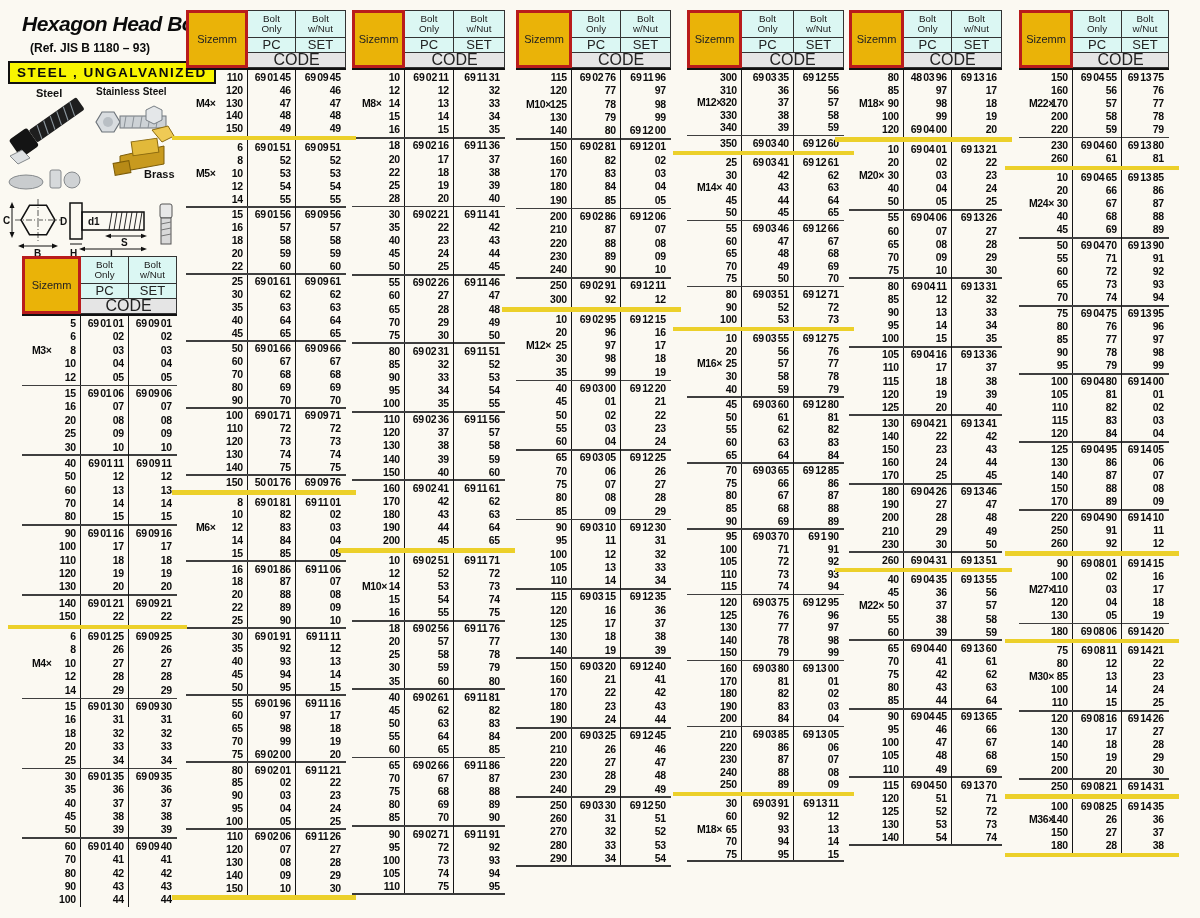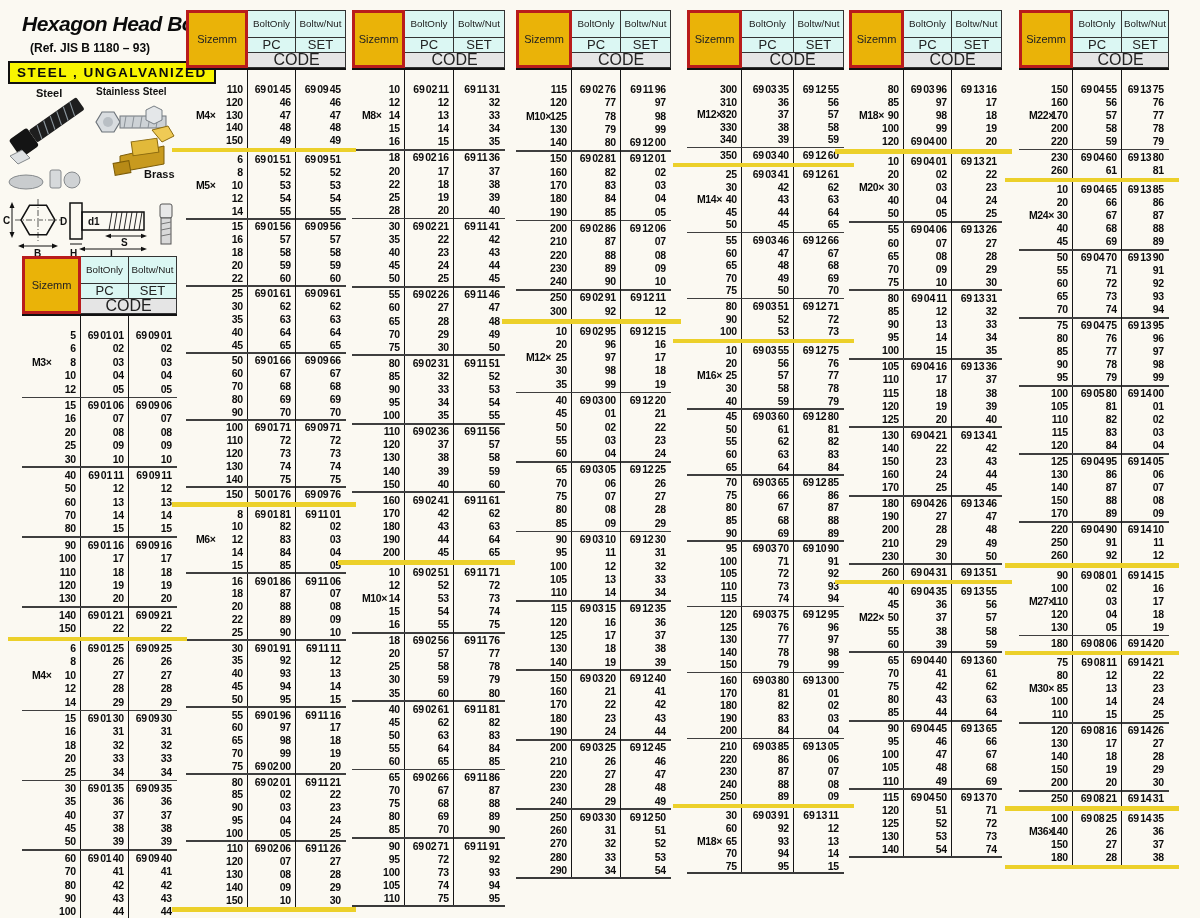--- a/index.html
+++ b/index.html
@@ -24,27 +24,27 @@
   .t5{left:687px;top:10px;width:157px;--w1:55px;--w2:107px;--rh:12.6px}
   .t6{left:849px;top:10px;width:153px;--w1:55px;--w2:103px;--rh:13.1px}
   .t7{left:1019px;top:10px;width:150px;--w1:54px;--w2:103px;--rh:13px}
 
   .thead{display:flex;height:58px;font-weight:400}
   .size-cell{box-sizing:border-box;width:var(--w1);background:#eab308;border:3px solid #b91c1c;display:flex;flex-direction:row;align-items:center;justify-content:center;font-size:11px;line-height:13px;color:#222}
   .h-right{flex:1;display:flex;flex-direction:column}
   .h-cells{display:flex}
   .h-top{height:28px}
   .h-mid{height:15px}
-  .h-cell{box-sizing:border-box;background:#dbf7f3;border:1px solid #333;border-left:none;display:flex;flex-direction:row;align-items:center;justify-content:center;font-size:9.8px;line-height:10.5px;color:#222;text-align:left}
+  .h-cell{box-sizing:border-box;background:#dbf7f3;border:1px solid #333;border-left:none;display:flex;flex-direction:column;align-items:center;justify-content:center;font-size:9.8px;line-height:10.5px;color:#222;text-align:left}
   .h-mid .h-cell{border-top:none;font-size:13px}
   .h-cell.w1{width:calc(var(--w2) - var(--w1))}
   .h-cell.w2{flex:1}
   .h-code{box-sizing:border-box;height:15px;background:#e5e5e5;border:1px solid #333;border-left:none;border-top:none;text-align:center;font-size:16px;line-height:14px;color:#222}
 
-  .tbody{position:relative;border-top:2px solid #111;padding-top:13px}
+  .tbody{position:relative;border-top:2px solid #111;padding-top:1px}
   .tbody::before,.tbody::after{content:"";position:absolute;top:0;bottom:0;width:1.3px;background:#161616;z-index:2}
   .tbody::before{left:calc(var(--w1) - 1px)}
   .tbody::after{left:calc(var(--w2) - 1px)}
   .t3 .tbody,.t4 .tbody,.t5 .tbody,.t6 .tbody{border-bottom:2.5px solid #3a3a3a}
 
   .row{position:relative;display:flex;height:var(--rh);line-height:var(--rh);font-size:10.5px;letter-spacing:-0.2px;word-spacing:-1.5px}
   .m{position:absolute;left:10px;top:0;letter-spacing:-0.4px;word-spacing:0}
   .sz{box-sizing:border-box;width:var(--w1);text-align:right;padding-right:5px}
   .pc{box-sizing:border-box;width:calc(var(--w2) - var(--w1));text-align:right;padding-right:5px}
   .st{box-sizing:border-box;flex:1;text-align:right;padding-right:5px}
@@ -1621,21 +1621,21 @@
         </div>
         <div class="row">
           <span class="sz">90</span>
           <span class="pc">69</span>
           <span class="st">89</span>
         </div>
         <div class="sep-g"></div>
         <div class="row">
           <span class="sz">95</span>
           <span class="pc">69 03 70</span>
-          <span class="st">69 10 90</span>
+          <span class="st">69 1 90</span>
         </div>
         <div class="row">
           <span class="sz">100</span>
           <span class="pc">71</span>
           <span class="st">91</span>
         </div>
         <div class="row">
           <span class="sz">105</span>
           <span class="pc">72</span>
           <span class="st">92</span>
@@ -1777,21 +1777,21 @@
           <div class="h-cells h-mid">
             <div class="h-cell w1">PC</div>
             <div class="h-cell w2">SET</div>
           </div>
           <div class="h-code">CODE</div>
         </div>
       </div>
       <div class="tbody">
         <div class="row">
           <span class="sz">80</span>
-          <span class="pc">69 03 96</span>
+          <span class="pc">48 03 96</span>
           <span class="st">69 13 16</span>
         </div>
         <div class="row">
           <span class="sz">85</span>
           <span class="pc">97</span>
           <span class="st">17</span>
         </div>
         <div class="row">
           <span class="m">M18×</span>
           <span class="sz">90</span>
@@ -2215,21 +2215,21 @@
           <span class="st">98</span>
         </div>
         <div class="row">
           <span class="sz">95</span>
           <span class="pc">79</span>
           <span class="st">99</span>
         </div>
         <div class="sep-g"></div>
         <div class="row">
           <span class="sz">100</span>
-          <span class="pc">69 05 80</span>
+          <span class="pc">69 04 80</span>
           <span class="st">69 14 00</span>
         </div>
         <div class="row">
           <span class="sz">105</span>
           <span class="pc">81</span>
           <span class="st">01</span>
         </div>
         <div class="row">
           <span class="sz">110</span>
           <span class="pc">82</span>

